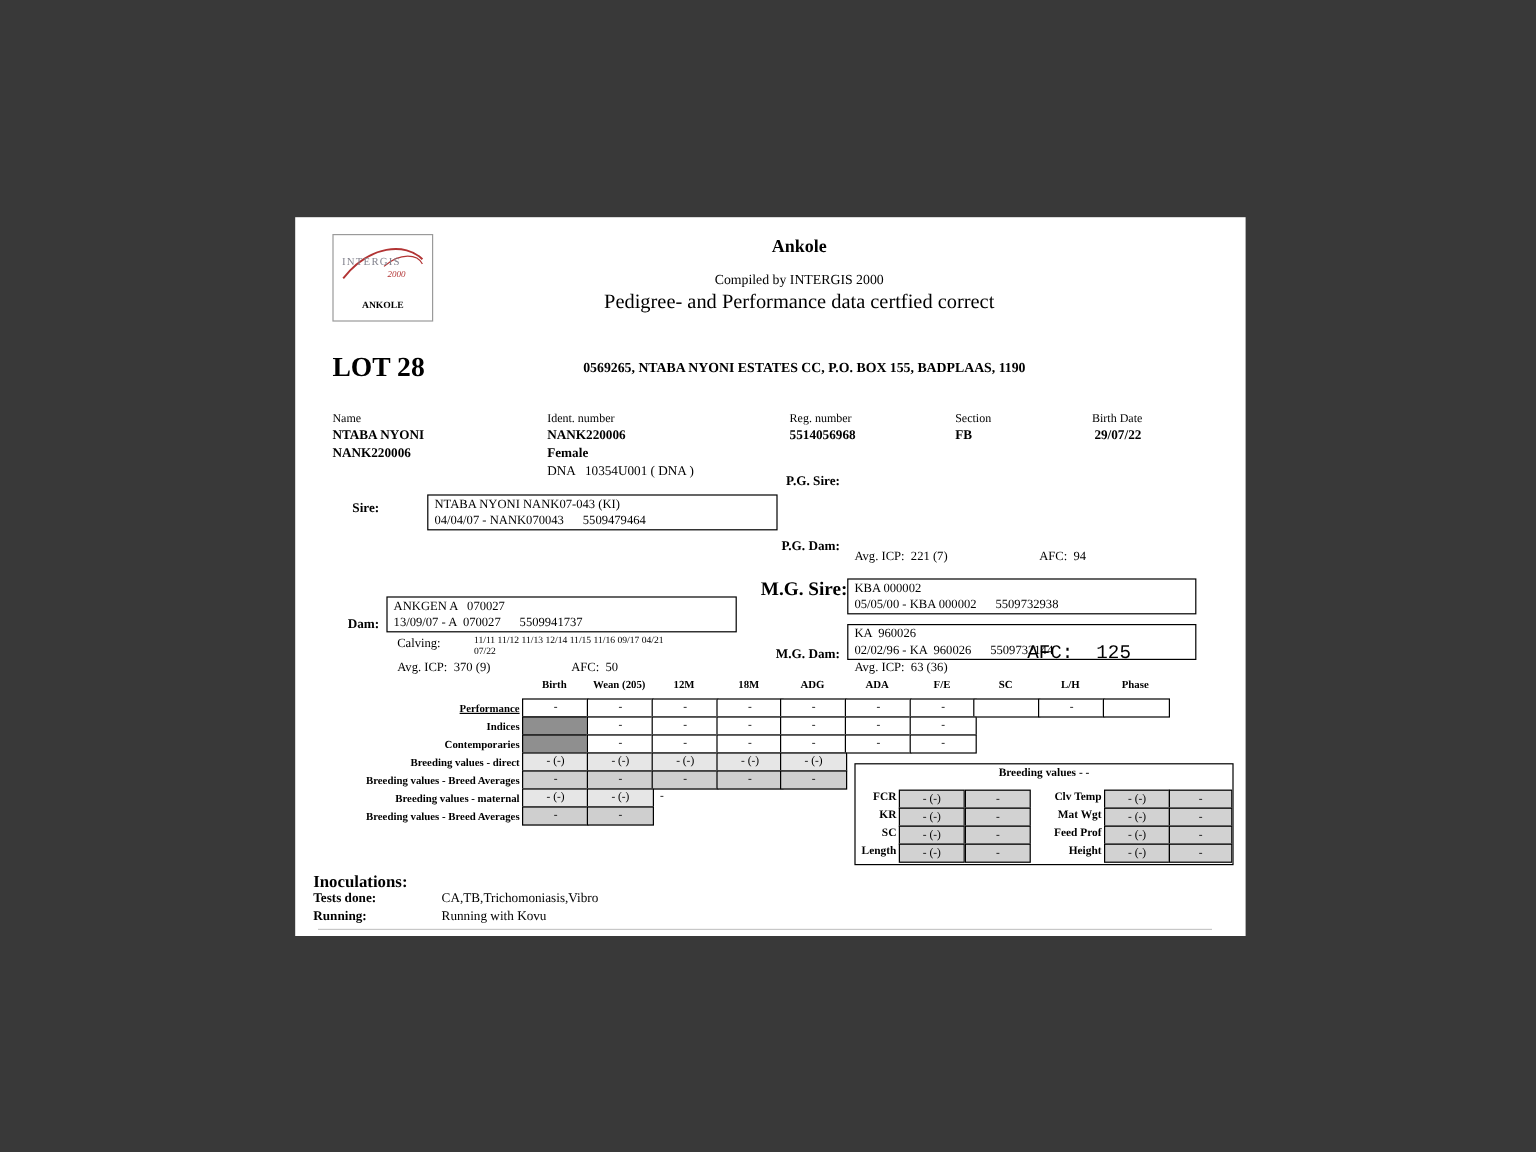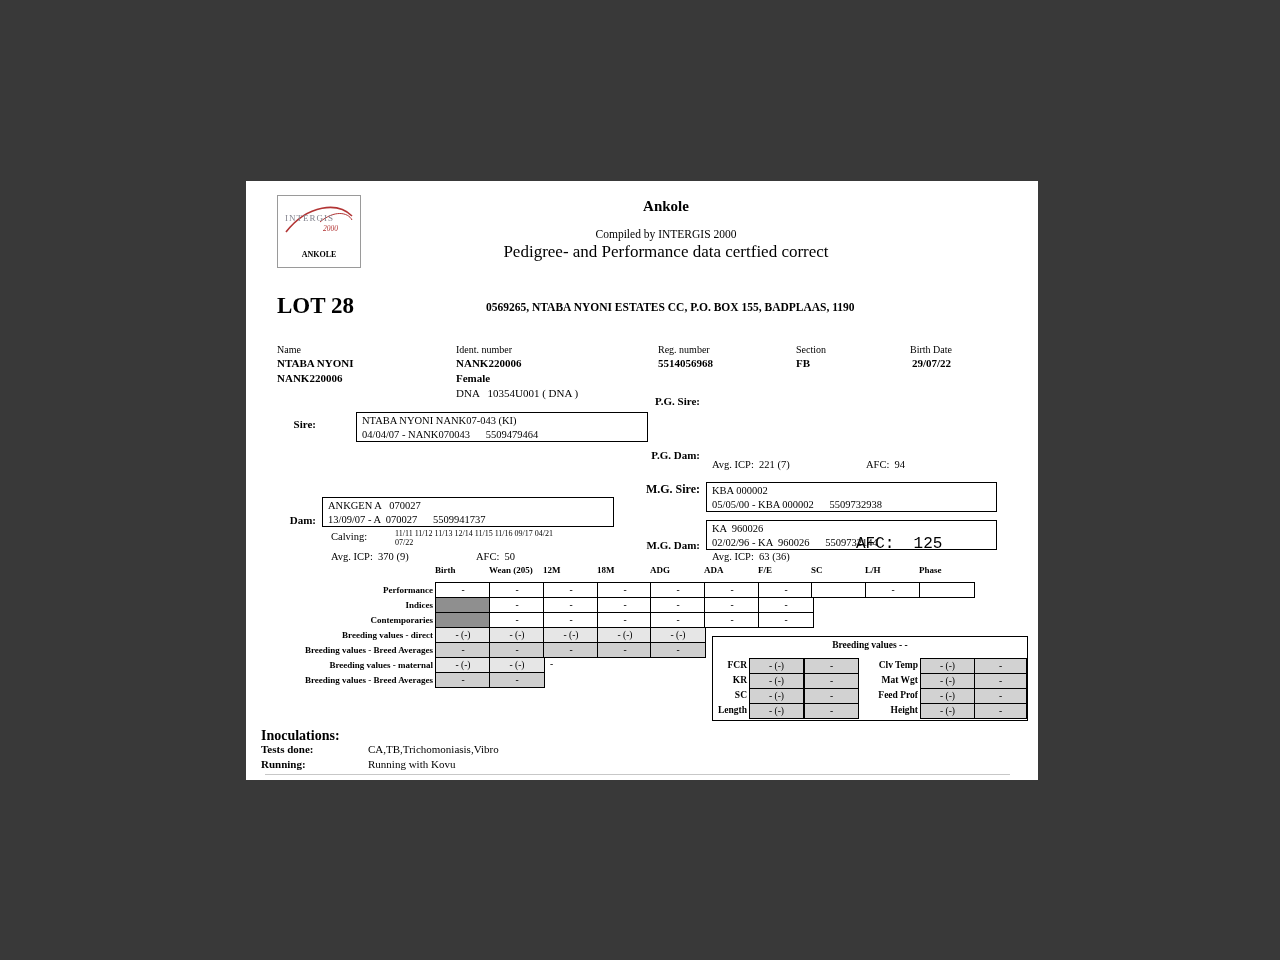--- a/index.html
+++ b/index.html
@@ -10,21 +10,21 @@
   }
   .page{
     position:absolute;left:246px;top:181px;width:792px;height:599px;
     background:#ffffff;color:#000;
   }
   .t{position:absolute;white-space:pre;line-height:1.15;}
   .b{font-weight:bold;}
   .cx{transform:translateX(-50%);}
   .pbox{position:absolute;border:1px solid #000;background:#fff;}
   .bl{padding-left:5px;font-size:10.5px;line-height:13px;white-space:pre;padding-top:1px;}
-  .th{position:absolute;top:384px;width:54px;font-weight:bold;font-size:9px;white-space:nowrap;}
+  .th{position:absolute;top:384px;width:54px;text-align:center;font-weight:bold;font-size:9px;white-space:nowrap;}
   .rl{position:absolute;left:0;width:187px;text-align:right;font-weight:bold;font-size:9px;white-space:nowrap;}
   .tc{position:absolute;width:54px;height:14px;border:1px solid #000;text-align:center;font-size:9.5px;line-height:14px;background:#fff;}
   .g-dark{background:#8f8f8f;}
   .g-mid{background:#cfcfcf;}
   .g-light{background:#e6e6e6;}
   .bvbox{position:absolute;left:466px;top:455px;width:314px;height:83px;border:1px solid #000;}
   .bvtitle{position:absolute;left:0;top:3px;width:100%;text-align:center;font-weight:bold;font-size:9.5px;}
   .bvrow{position:absolute;left:0;width:100%;height:15px;}
   .bvl{position:absolute;text-align:right;font-weight:bold;font-size:9.5px;line-height:15px;white-space:nowrap;}
   .bvc{position:absolute;width:53px;height:14px;border:1px solid #000;background:#d2d2d2;text-align:center;font-size:9.5px;line-height:14px;}
@@ -73,21 +73,21 @@
     <div class="bl">NTABA NYONI NANK07-043 (KI)</div>
     <div class="bl">04/04/07 - NANK070043      5509479464</div>
   </div>
 
   <div class="t b" style="left:392px;top:214px;width:62px;text-align:right;font-size:11px;">P.G. Sire:</div>
 
   <div class="t b" style="left:392px;top:268px;width:62px;text-align:right;font-size:11px;">P.G. Dam:</div>
   <div class="t" style="left:466px;top:278px;font-size:10.5px;">Avg. ICP:  221 (7)</div>
   <div class="t" style="left:620px;top:278px;font-size:10.5px;">AFC:  94</div>
 
-  <div class="t b" style="left:388px;top:302px;width:66px;text-align:right;font-size:12px;">M.G. Sire:</div>
+  <div class="t b" style="left:388px;top:302px;width:66px;text-align:right;font-size:16px;">M.G. Sire:</div>
   <div class="pbox" style="left:460px;top:301px;width:289px;height:28px;">
     <div class="bl">KBA 000002</div>
     <div class="bl">05/05/00 - KBA 000002      5509732938</div>
   </div>
 
   <div class="t b" style="left:20px;top:333px;width:50px;text-align:right;font-size:11px;">Dam:</div>
   <div class="pbox" style="left:76px;top:316px;width:290px;height:28px;">
     <div class="bl">ANKGEN A   070027</div>
     <div class="bl">13/09/07 - A  070027      5509941737</div>
   </div>
@@ -109,21 +109,21 @@
   <div class="th" style="left:243px;">Wean (205)</div>
   <div class="th" style="left:297px;">12M</div>
   <div class="th" style="left:351px;">18M</div>
   <div class="th" style="left:404px;">ADG</div>
   <div class="th" style="left:458px;">ADA</div>
   <div class="th" style="left:512px;">F/E</div>
   <div class="th" style="left:565px;">SC</div>
   <div class="th" style="left:619px;">L/H</div>
   <div class="th" style="left:673px;">Phase</div>
 
-  <div class="rl" style="top:404px;">Performance</div>
+  <div class="rl" style="top:404px;text-decoration:underline;">Performance</div>
   <div class="rl" style="top:419px;">Indices</div>
   <div class="rl" style="top:434px;">Contemporaries</div>
   <div class="rl" style="top:449px;">Breeding values - direct</div>
   <div class="rl" style="top:464px;">Breeding values - Breed Averages</div>
   <div class="rl" style="top:479px;">Breeding values - maternal</div>
   <div class="rl" style="top:494px;">Breeding values - Breed Averages</div>
 
   <div class="tc" style="left:189px;top:401px;">-</div>
   <div class="tc" style="left:243px;top:401px;">-</div>
   <div class="tc" style="left:297px;top:401px;">-</div>

